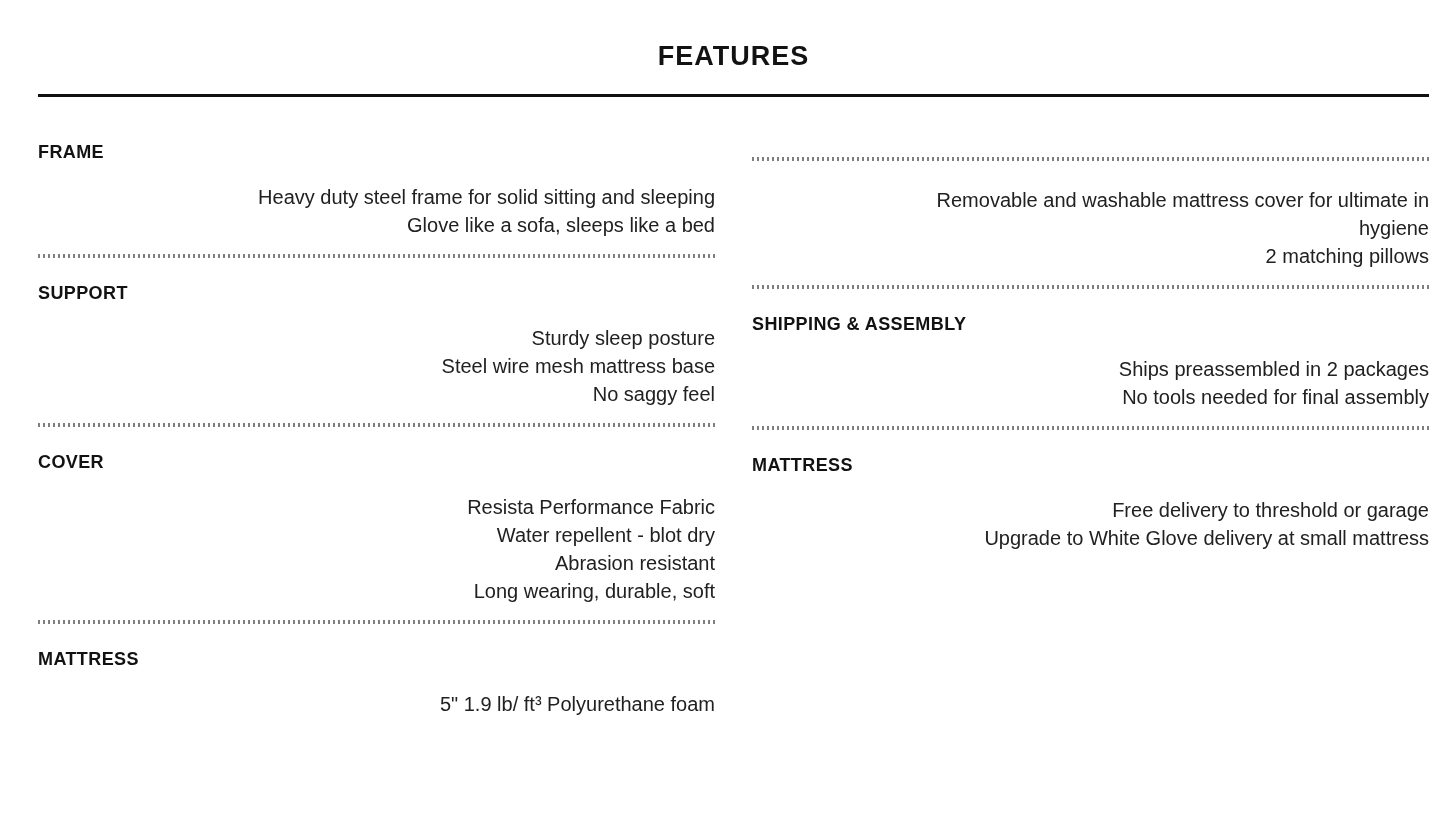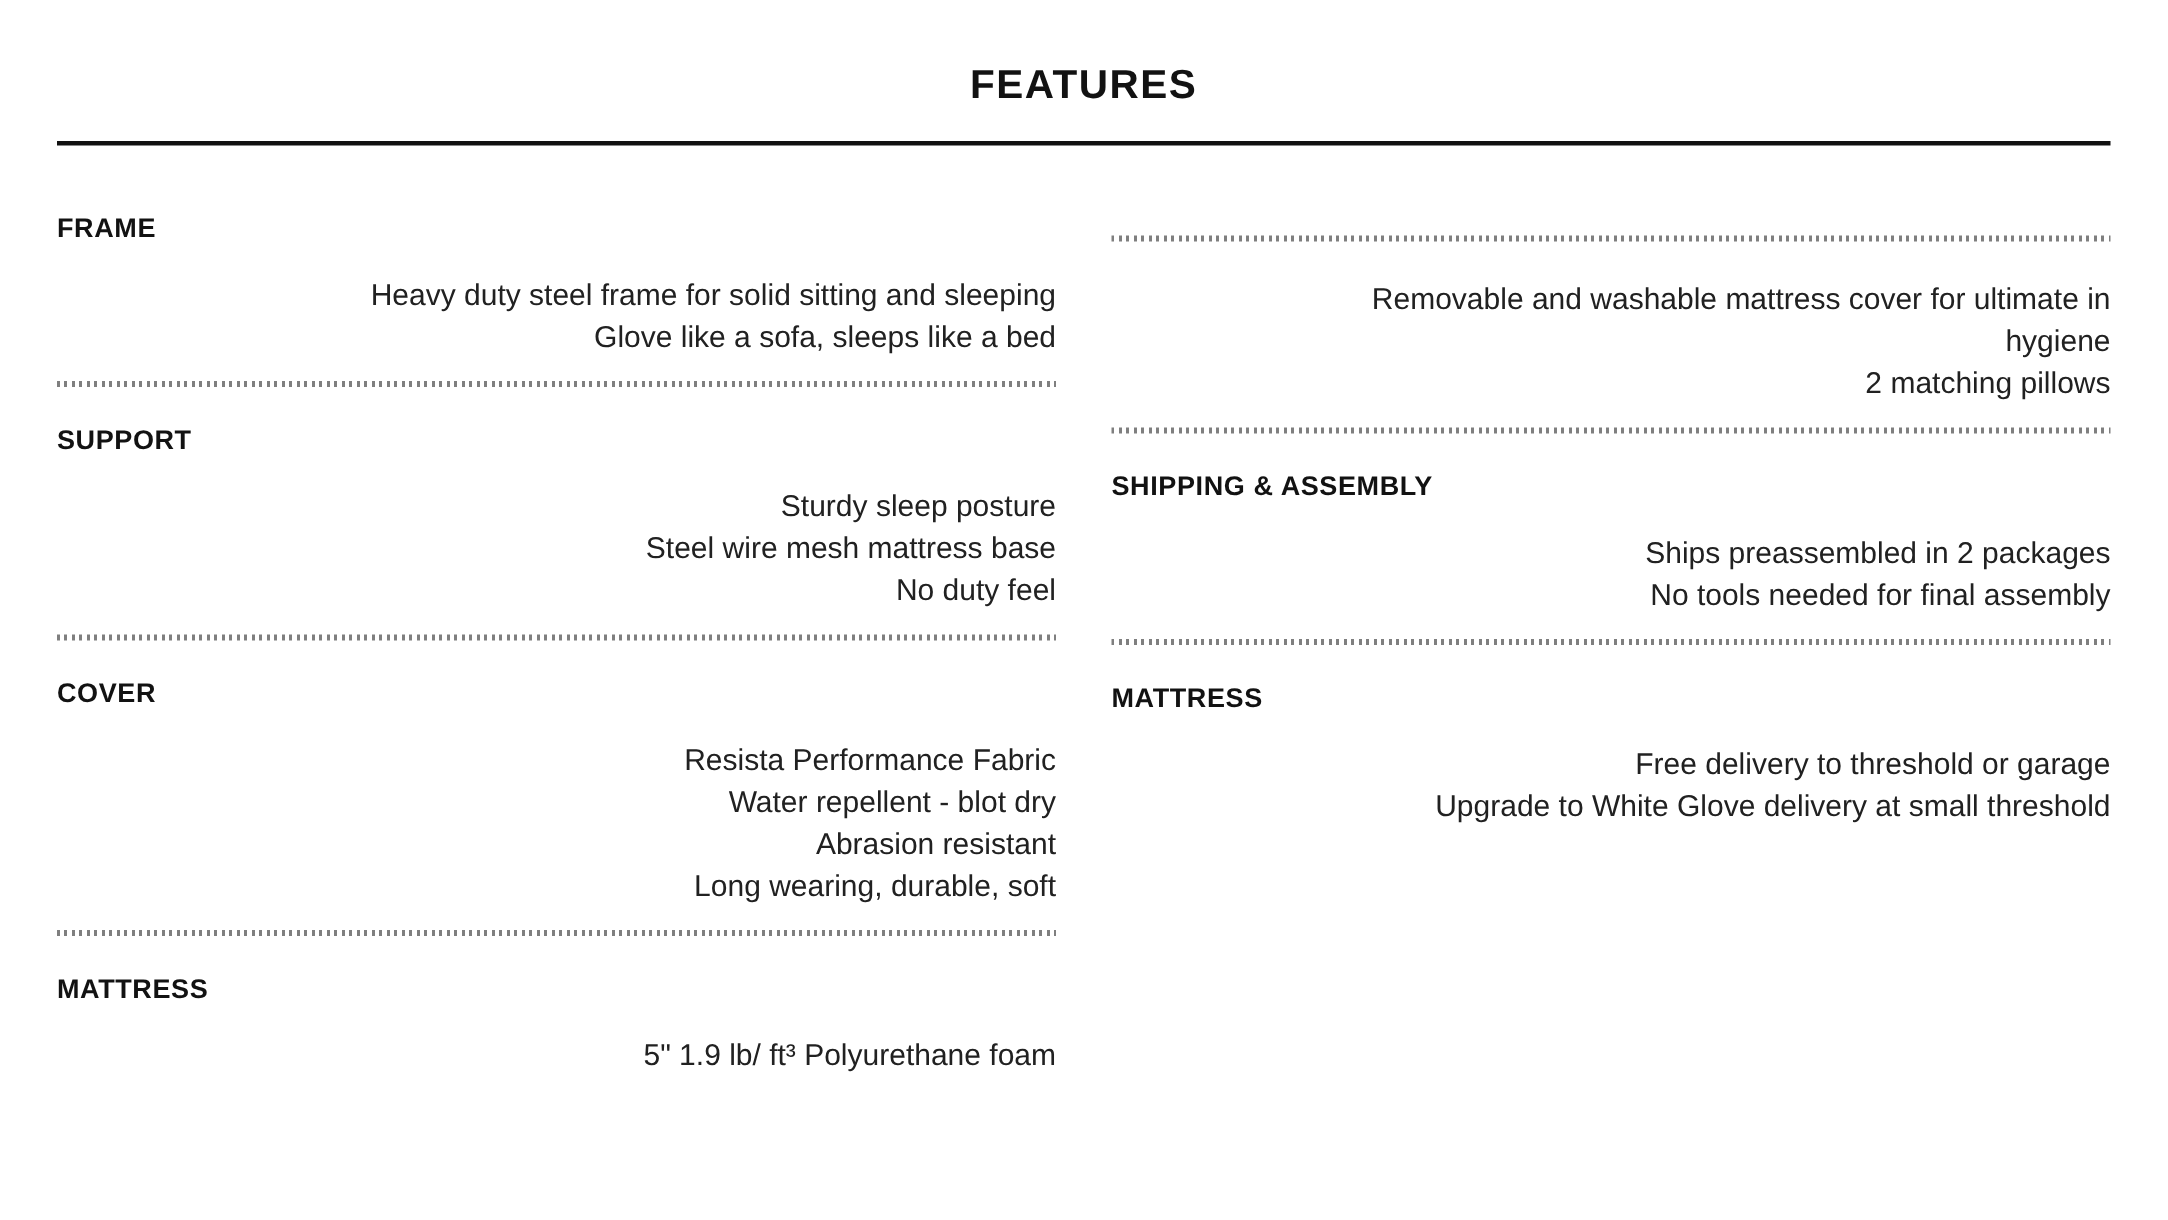--- a/index.html
+++ b/index.html
@@ -15,21 +15,21 @@
     padding: 0;
     width: 1445px;
     height: 813px;
     background: var(--bg);
     font-family: "Liberation Sans", "DejaVu Sans", sans-serif;
     overflow: hidden;
   }
   .page {
     width: 1445px;
     height: 813px;
-    padding: 40px 38px 0 38px;
+    padding: 40px 16px 0 38px;
   }
   .page-title {
     margin: 0 0 22px 0;
     text-align: center;
     font-size: 27px;
     line-height: 32px;
     font-weight: 800;
     letter-spacing: 1px;
     color: var(--heading);
   }
@@ -82,21 +82,21 @@
         <h2 class="feature-heading">FRAME</h2>
         <p class="feature-line">Heavy duty steel frame for solid sitting and sleeping</p>
         <p class="feature-line">Glove like a sofa, sleeps like a bed</p>
       </section>
       <div class="dotted-divider"></div>
 
       <section class="feature">
         <h2 class="feature-heading">SUPPORT</h2>
         <p class="feature-line">Sturdy sleep posture</p>
         <p class="feature-line">Steel wire mesh mattress base</p>
-        <p class="feature-line">No duty feel</p>
+        <p class="feature-line">No saggy feel</p>
       </section>
       <div class="dotted-divider"></div>
 
       <section class="feature">
         <h2 class="feature-heading">COVER</h2>
         <p class="feature-line">Resista Performance Fabric</p>
         <p class="feature-line">Water repellent - blot dry</p>
         <p class="feature-line">Abrasion resistant</p>
         <p class="feature-line">Long wearing, durable, soft</p>
       </section>
@@ -123,19 +123,19 @@
       <section class="feature">
         <h2 class="feature-heading">SHIPPING &amp; ASSEMBLY</h2>
         <p class="feature-line">Ships preassembled in 2 packages</p>
         <p class="feature-line">No tools needed for final assembly</p>
       </section>
       <div class="dotted-divider"></div>
 
       <section class="feature">
         <h2 class="feature-heading">MATTRESS</h2>
         <p class="feature-line">Free delivery to threshold or garage</p>
-        <p class="feature-line">Upgrade to White Glove delivery at small threshold</p>
+        <p class="feature-line">Upgrade to White Glove delivery at small mattress</p>
       </section>
 
     </div>
 
   </div>
 </div>
 
 </body></html>

